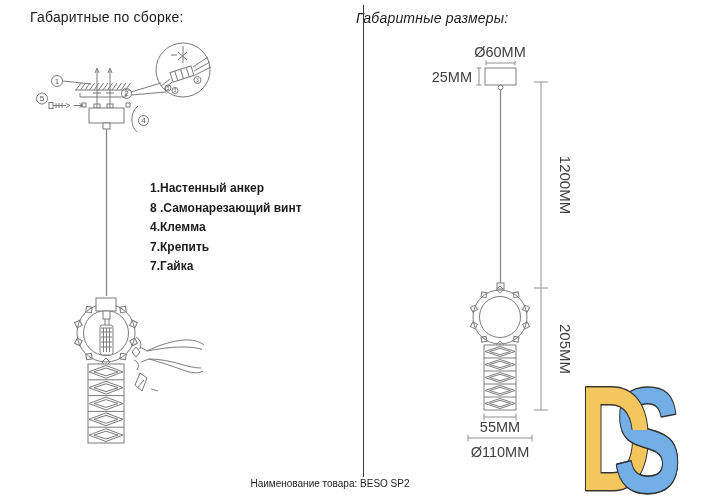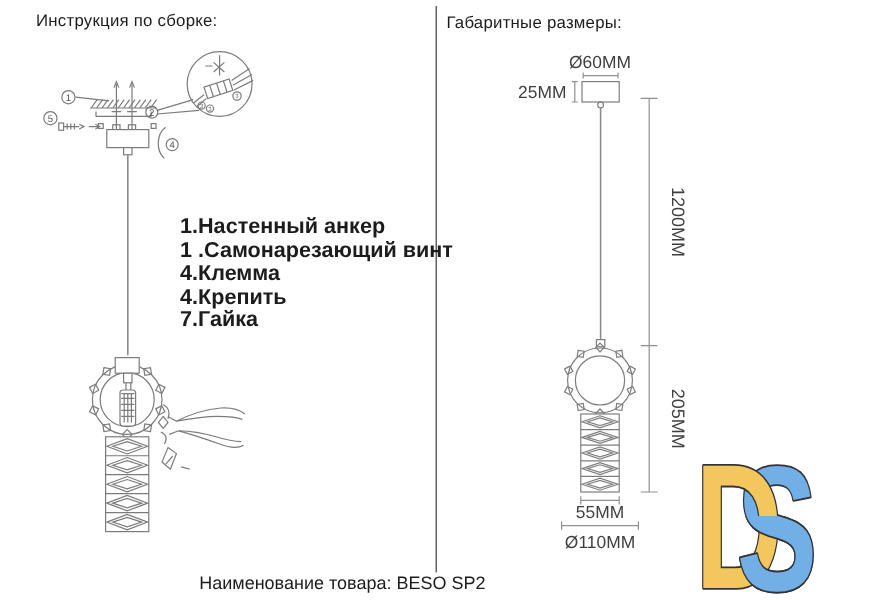--- a/index.html
+++ b/index.html
@@ -2,45 +2,45 @@
 <html><head>
 <meta charset="utf-8">
 <style>
   html,body{margin:0;padding:0;background:#e8e8e8;}
   #canvas{
     position:relative;width:726px;height:500px;background:#ffffff;
     overflow:hidden;font-family:"Liberation Sans",sans-serif;color:#1c1c1c;
   }
   .hdr{position:absolute;font-size:14px;letter-spacing:.2px;color:#1c1c1c;white-space:nowrap;}
   #left-title{left:30px;top:9px;}
-  #right-title{left:372px;top:10px;}
+  #right-title{left:356px;top:10px;font-style:italic;}
   #divider{position:absolute;left:363px;top:5px;width:1px;height:472px;background:#3a3a3a;}
-  #parts{position:absolute;left:150px;top:179px;font-size:18px;font-weight:700;line-height:19.5px;white-space:nowrap;}
-  #footer{position:absolute;left:166px;top:478px;width:300px;font-size:15px;white-space:nowrap;}
+  #parts{position:absolute;left:150px;top:179px;font-size:12px;font-weight:700;line-height:19.5px;white-space:nowrap;}
+  #footer{position:absolute;left:180px;top:478px;width:300px;text-align:center;font-size:10px;white-space:nowrap;}
   svg{position:absolute;left:0;top:0;}
   svg text{font-family:"Liberation Sans",sans-serif;}
   .dim-label{fill:#3f3f3f;font-size:14.5px;}
   .dim-label-v{fill:#3f3f3f;font-size:15px;}
   .callout-digit{fill:#555;font-size:8px;}
   .tiny-digit{fill:#666;font-size:5px;}
 </style>
 </head>
 <body>
 
 <div id="canvas">
 
-  <div id="left-title" class="hdr">Инструкция по сборке:</div>
+  <div id="left-title" class="hdr">Габаритные по сборке:</div>
   <div id="right-title" class="hdr">Габаритные размеры:</div>
   <div id="divider"></div>
 
   <div id="parts">
     <div>1.Настенный анкер</div>
-    <div>1 .Самонарезающий винт</div>
+    <div>8 .Самонарезающий винт</div>
     <div>4.Клемма</div>
-    <div>4.Крепить</div>
+    <div>7.Крепить</div>
     <div>7.Гайка</div>
   </div>
 
   <div id="footer">Наименование товара: BESO SP2</div>
 
   <svg width="726" height="500" viewBox="0 0 726 500">
     <defs>
       <path id="gemL" d="M106,300 l4,4 -4,4 -4,-4 z"></path>
       <path id="gemR" d="M500,286 l3.6,3.6 -3.6,3.6 -3.6,-3.6 z"></path>
       <g id="rowL">

